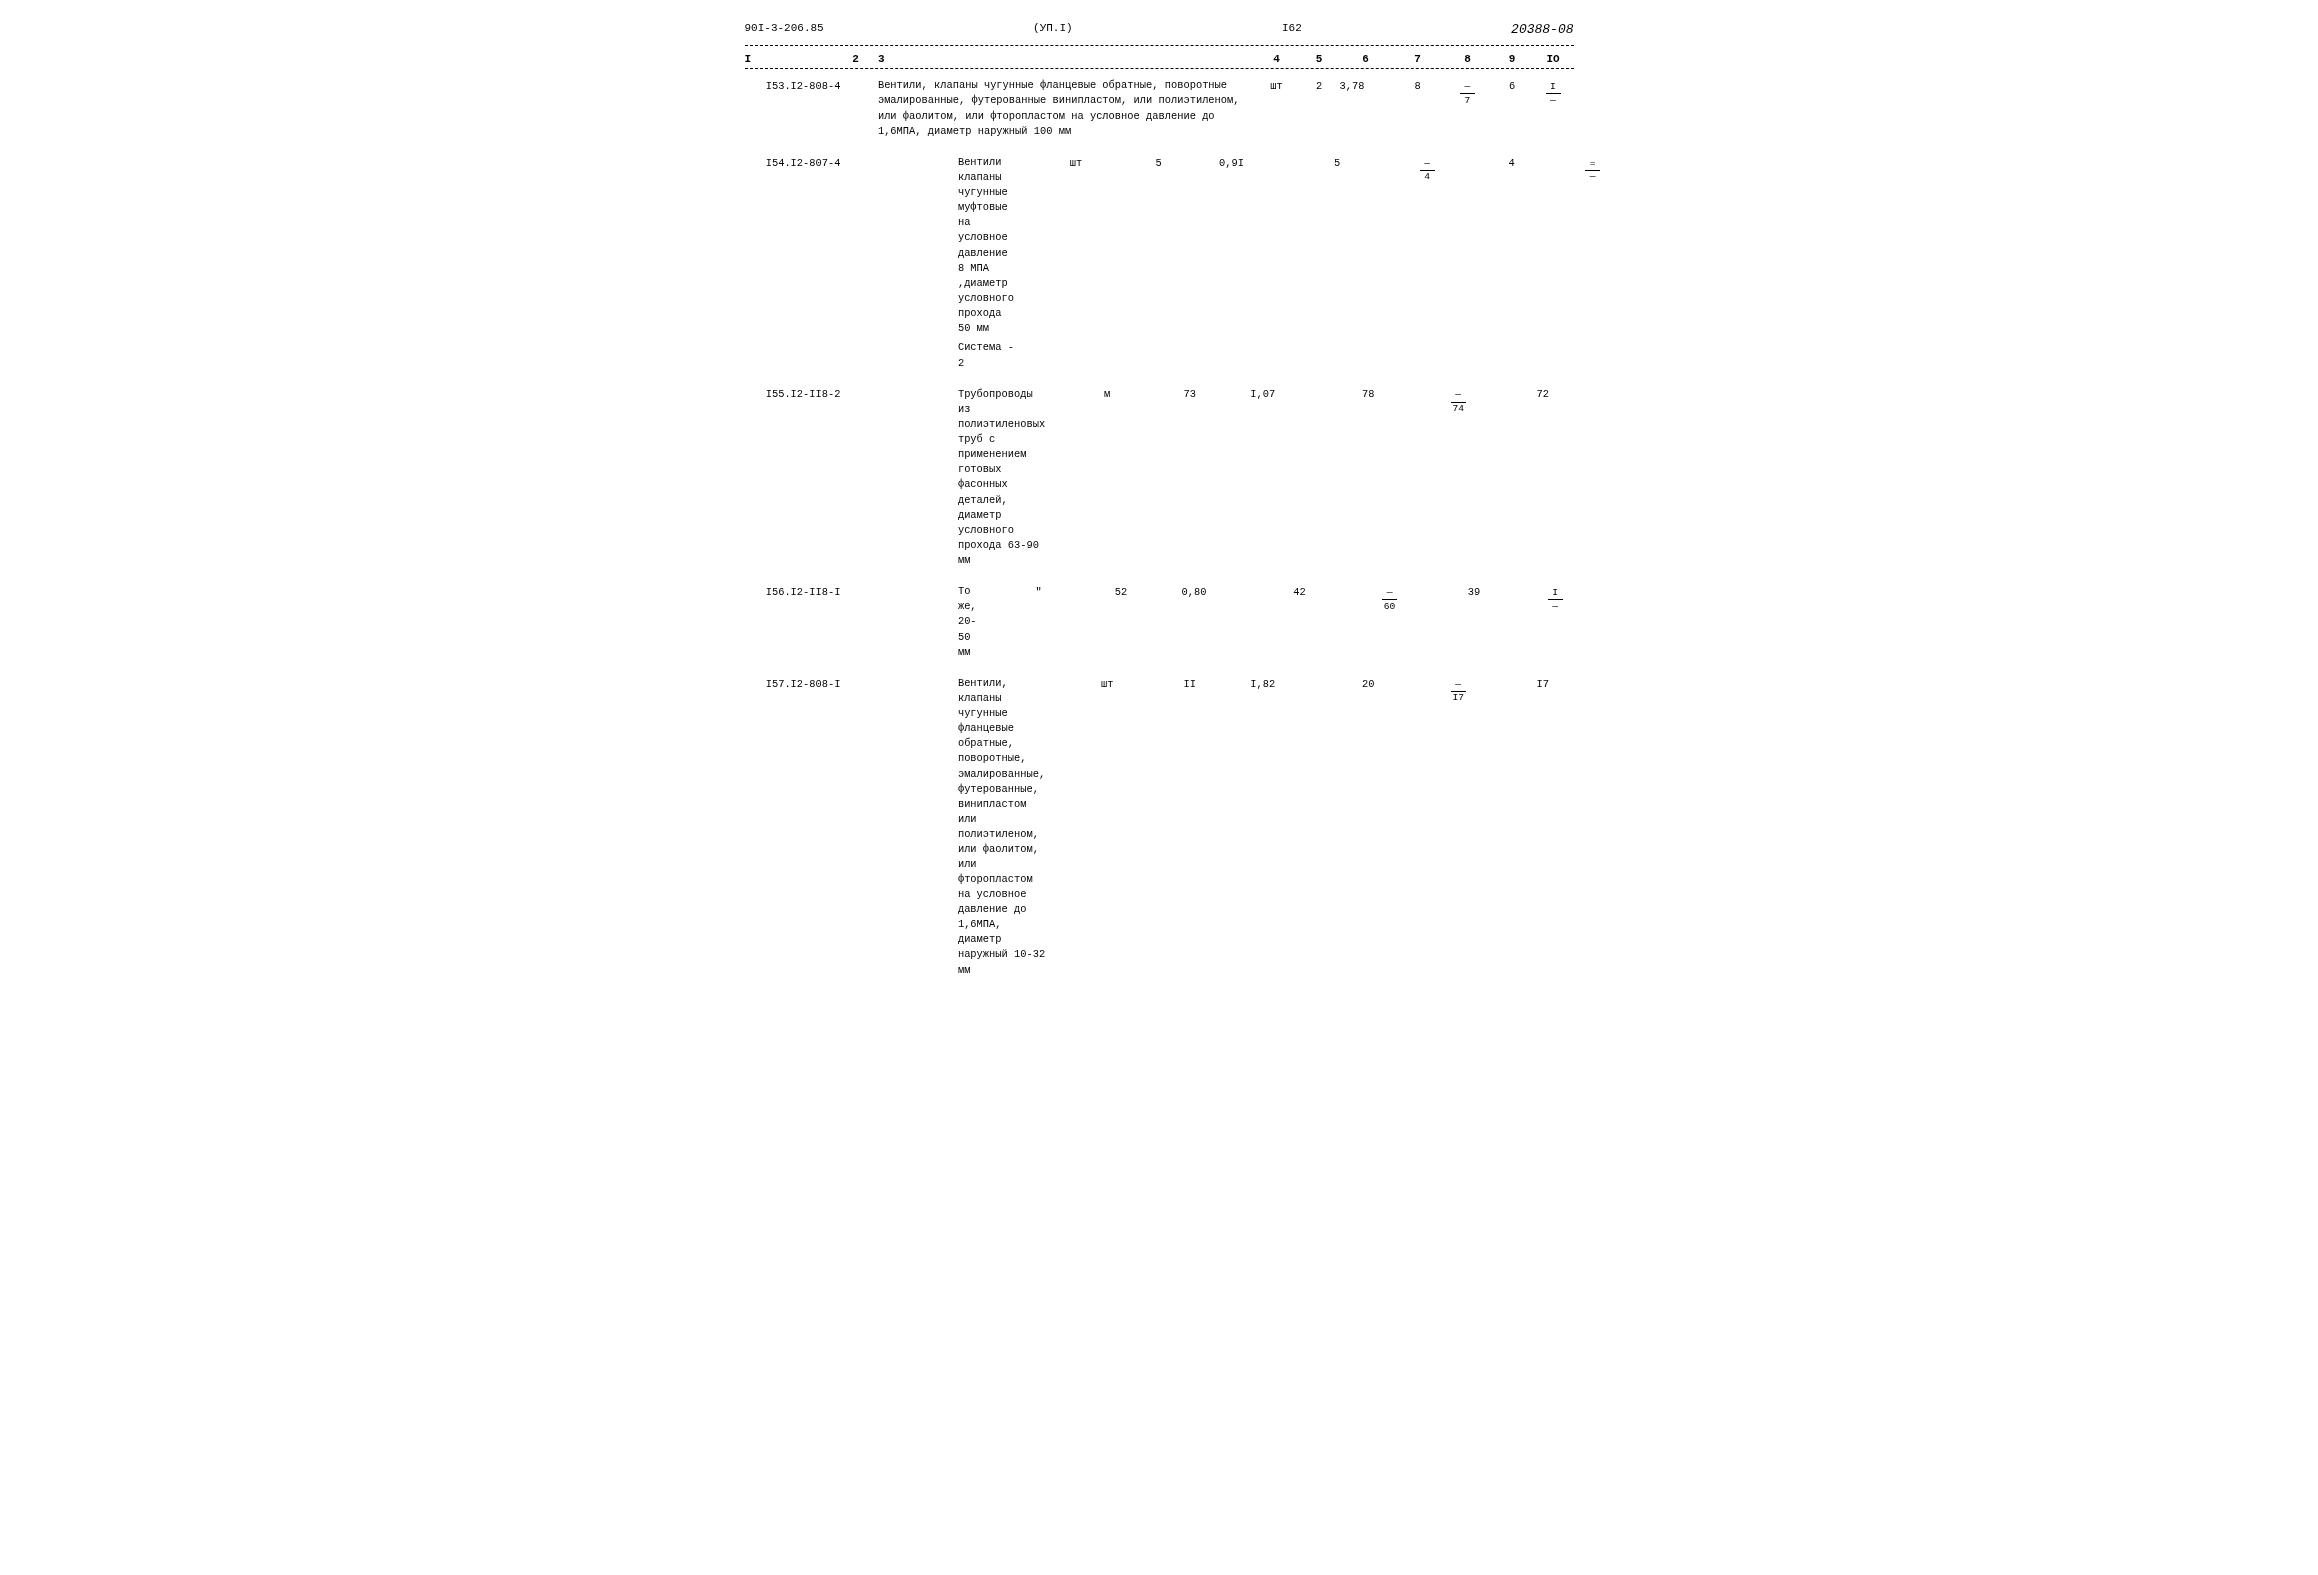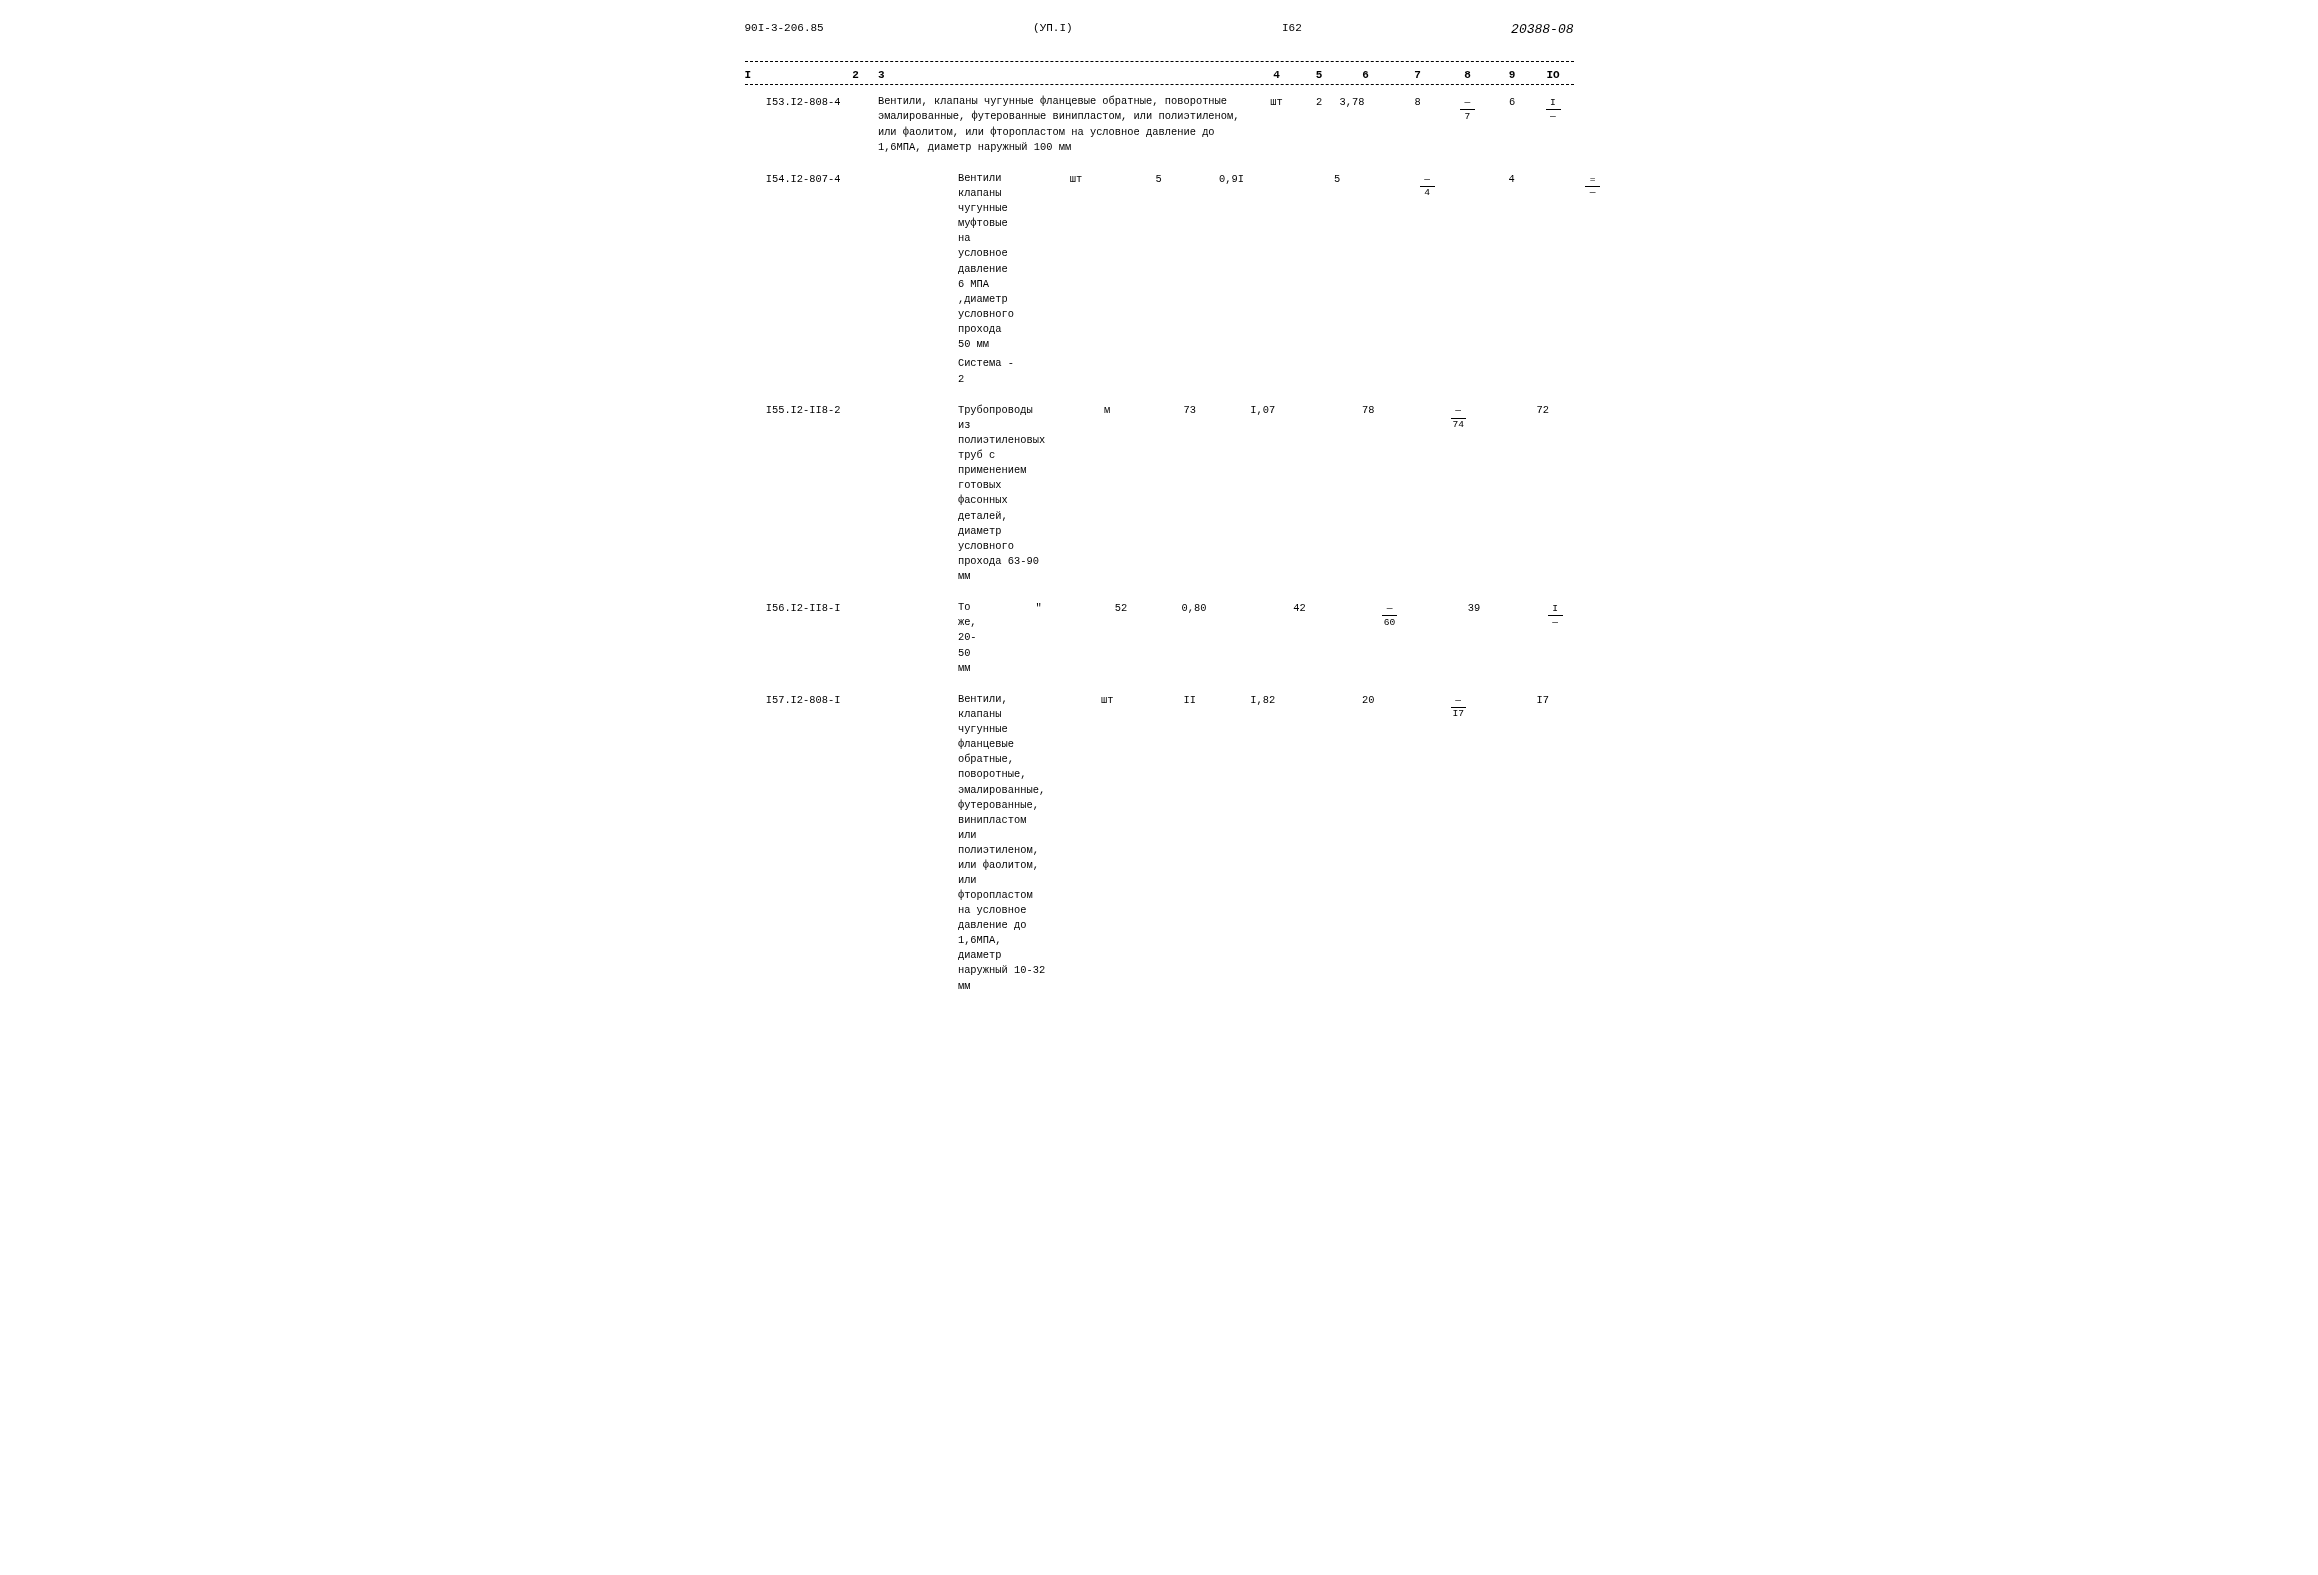--- a/index.html
+++ b/index.html
@@ -16,21 +16,21 @@
       padding: 22px 30px;
       width: 100%;
       max-width: 889px;
       margin: 0 auto;
     }
 
     .header-row {
       display: flex;
       justify-content: space-between;
       align-items: flex-start;
-      margin-bottom: 21px;
+      margin-bottom: 5px;
       padding-bottom: 3px;
     }
 
     .header-left {
       font-size: 11px;
       font-weight: normal;
     }
 
     .header-right {
       font-size: 13px;
@@ -219,21 +219,21 @@
       <span class="numer">I</span>
       <span class="denom">—</span>
     </span>
   </div>
 </div>
 
 <div class="data-row" id="row-154">
   <div class="row-code">I54.I2-807-4</div>
   <div class="row-num"></div>
   <div class="row-desc">
-    <div>Вентили клапаны чугунные муфтовые на условное давление 6 МПА ,диаметр условного прохода 50 мм</div>
+    <div>Вентили клапаны чугунные муфтовые на условное давление 8 МПА ,диаметр условного прохода 50 мм</div>
     <div style="margin-top:4.4px;">Система  - 2</div>
   </div>
   <div class="row-unit">шт</div>
   <div class="row-col5">5</div>
   <div class="row-col6">0,9I</div>
   <div class="row-col7">5</div>
   <div class="row-col8">
     <span class="fraction">
       <span class="numer">—</span>
       <span class="denom">4</span>

